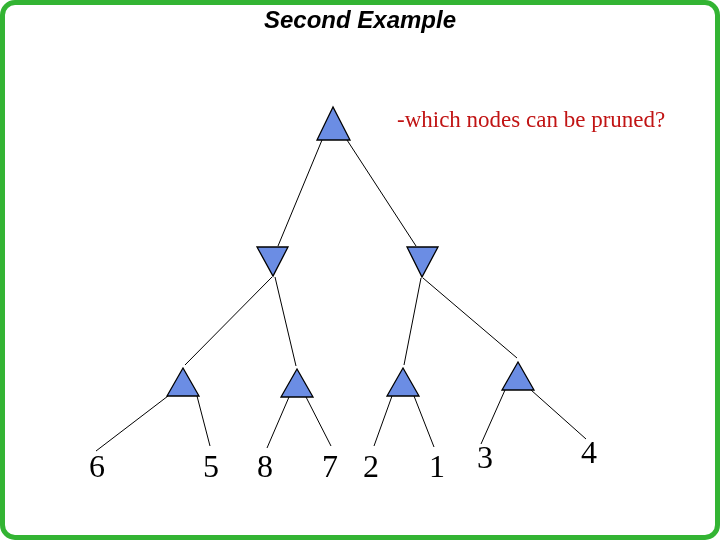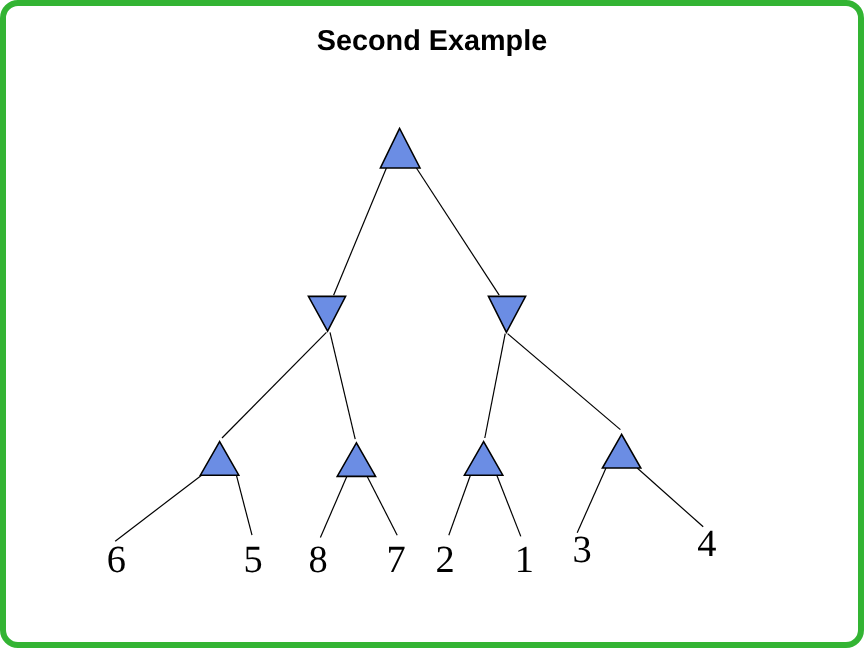--- a/index.html
+++ b/index.html
@@ -20,29 +20,30 @@
   .green-border {
     position: absolute;
     inset: 0;
     box-sizing: border-box;
     border: 5px solid var(--border-green, #33b433);
     border-radius: 15px;
     pointer-events: none;
   }
   .title {
     position: absolute;
-    top: 21px;
+    top: 6px;
     left: 0;
     width: 720px;
     text-align: center;
     font-weight: bold;
     font-size: 24px;
     line-height: 28px;
     color: var(--title-black, #000000);
     letter-spacing: 0px;
+    font-style: italic;
   }
   .annotation {
     position: absolute;
     left: 397px;
     top: 108px;
     font-family: "Liberation Serif", serif;
     font-size: 23px;
     line-height: 23px;
     color: var(--annotation-red, #c11414);
     white-space: nowrap;
@@ -64,20 +65,21 @@
 </style>
 </head>
 <body>
 
 <div class="slide">
 
   <div class="title">
     <div>Second Example</div>
   </div>
 
+  <div class="annotation">-which nodes can be pruned?</div>
 
   <svg id="tree-svg" width="720" height="540" viewBox="0 0 720 540">
       <line x1="322" y1="140" x2="278" y2="246" stroke="#000000" stroke-width="1"></line>
       <line x1="347" y1="140" x2="416" y2="246" stroke="#000000" stroke-width="1"></line>
       <line x1="272" y1="277" x2="185" y2="365" stroke="#000000" stroke-width="1"></line>
       <line x1="275" y1="277" x2="296" y2="366" stroke="#000000" stroke-width="1"></line>
       <line x1="421" y1="278" x2="404" y2="365" stroke="#000000" stroke-width="1"></line>
       <line x1="423" y1="278" x2="517" y2="358" stroke="#000000" stroke-width="1"></line>
       <line x1="168" y1="396" x2="96" y2="451" stroke="#000000" stroke-width="1"></line>
       <line x1="197" y1="396" x2="210" y2="446" stroke="#000000" stroke-width="1"></line>

